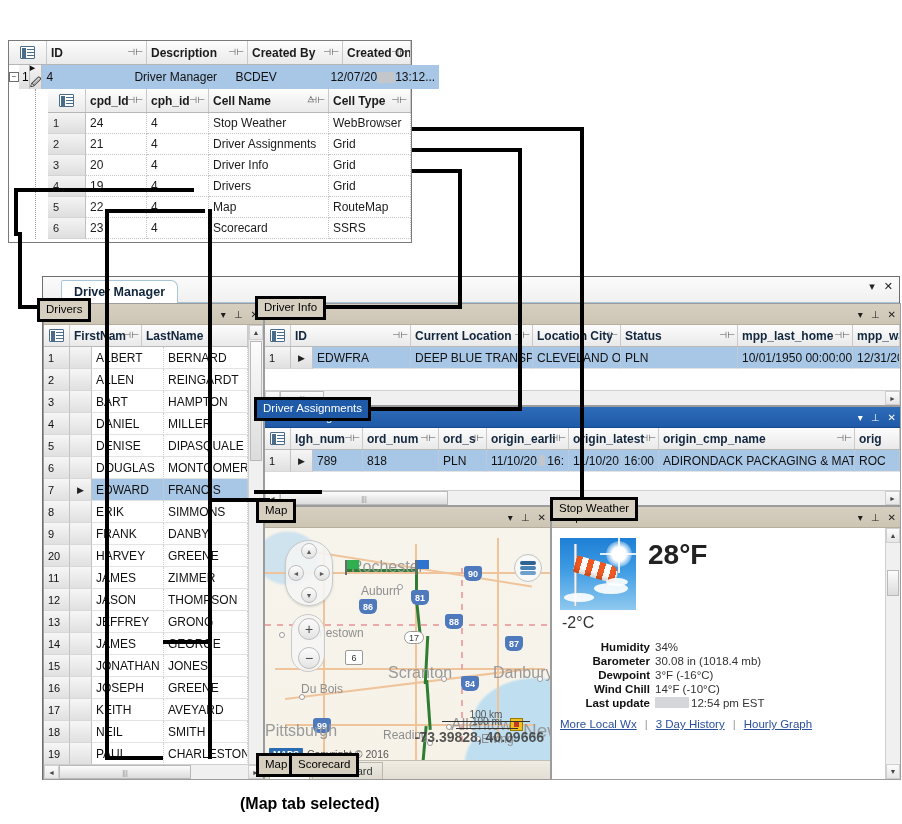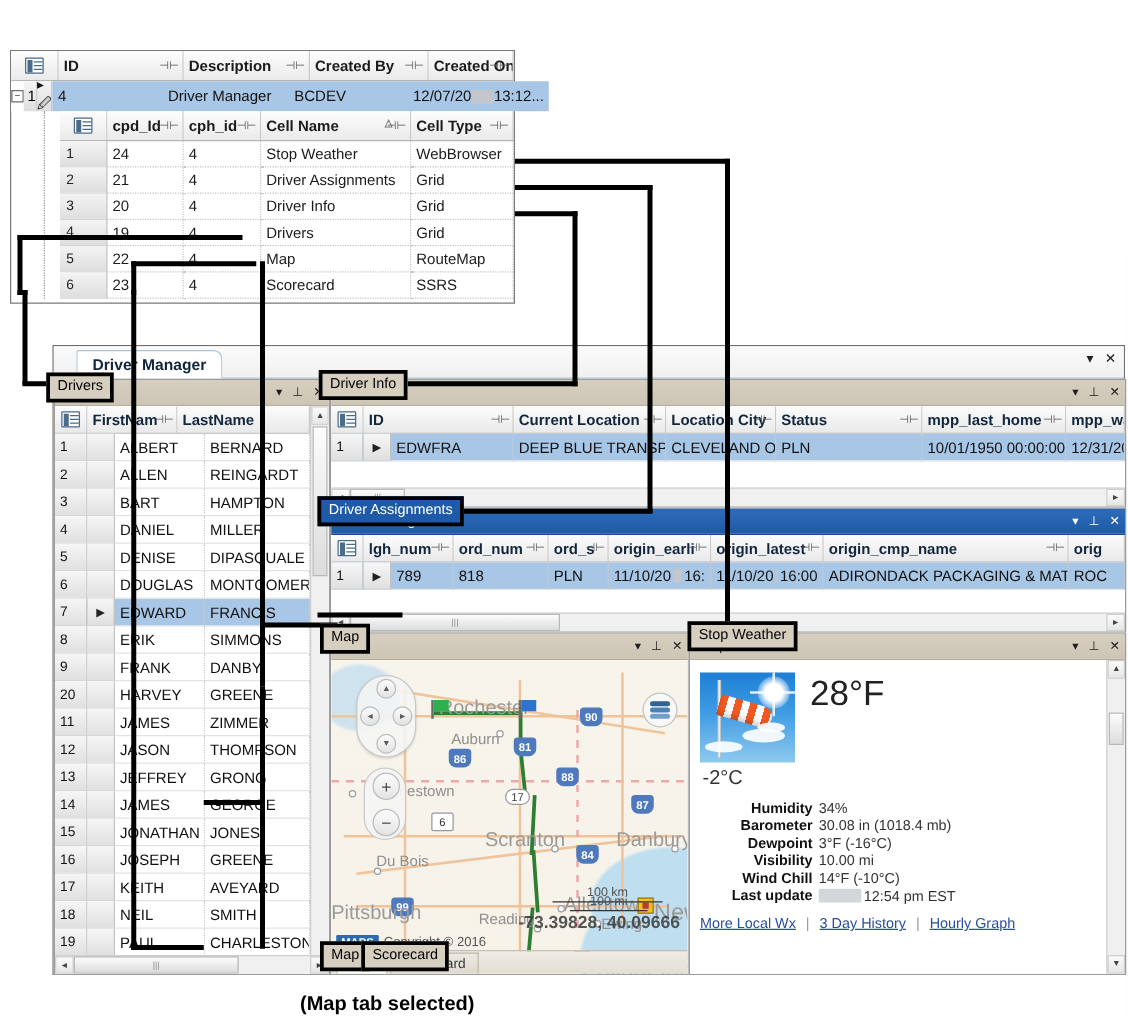--- a/index.html
+++ b/index.html
@@ -211,21 +211,21 @@
                 font-size:7px;color:#888;}
   .hsb .track { flex:1; }
 
   
   .wx-body { position:absolute; left:0; top:0; right:16px; bottom:0; padding:10px 8px 4px 8px;
              background:#fff; font-size:11.5px; color:#333; }
   .wx-top { display:flex; gap:12px; }
   .wx-icon { width:76px;height:72px;position:relative;overflow:hidden;
              background:linear-gradient(#1e7fd4 0%,#3f9ce4 45%,#8fc9ef 100%);flex:none;}
   .wx-cond { font-size:13px;color:#333;line-height:16px; }
-  .wx-temp { font-size:28px;font-weight:normal;color:#222;line-height:30px;margin-top:2px;}
+  .wx-temp { font-size:28px;font-weight:bold;color:#222;line-height:30px;margin-top:2px;}
   .wx-tempc { font-size:16px;color:#333;margin:4px 0 8px 2px; }
   .wx-table { width:100%;border-collapse:collapse; }
   .wx-table td { font-size:11.5px;padding:1px 0;vertical-align:top; }
   .wx-table td.k { text-align:right;font-weight:bold;color:#111;padding-right:5px;
                    white-space:nowrap;width:95px;}
   .wx-table td.v { color:#333;white-space:nowrap; }
   .wx-links { margin-top:8px;display:flex;gap:8px;align-items:center;font-size:11.5px; }
   .wx-links a { color:#2b4f9c;text-decoration:underline; }
   .wx-links .sep { color:#999; }
   .blur-inline { display:inline-block;width:34px;height:11px;background:#d4d6da;
@@ -886,24 +886,20 @@
                 </tr>
                 <tr>
                   <td class="k">Barometer</td>
                   <td class="v">30.08 in (1018.4 mb)</td>
                 </tr>
                 <tr>
                   <td class="k">Dewpoint</td>
                   <td class="v">3°F (-16°C)</td>
                 </tr>
                 <tr>
-                  <td class="k">Visibility</td>
-                  <td class="v">10.00 mi</td>
-                </tr>
-                <tr>
                   <td class="k">Wind Chill</td>
                   <td class="v">14°F (-10°C)</td>
                 </tr>
                 <tr>
                   <td class="k">Last update</td>
                   <td class="v"><span class="blur-inline"></span>12:54 pm EST</td>
                 </tr>
               </tbody>
           </table>
           <div class="wx-links">

